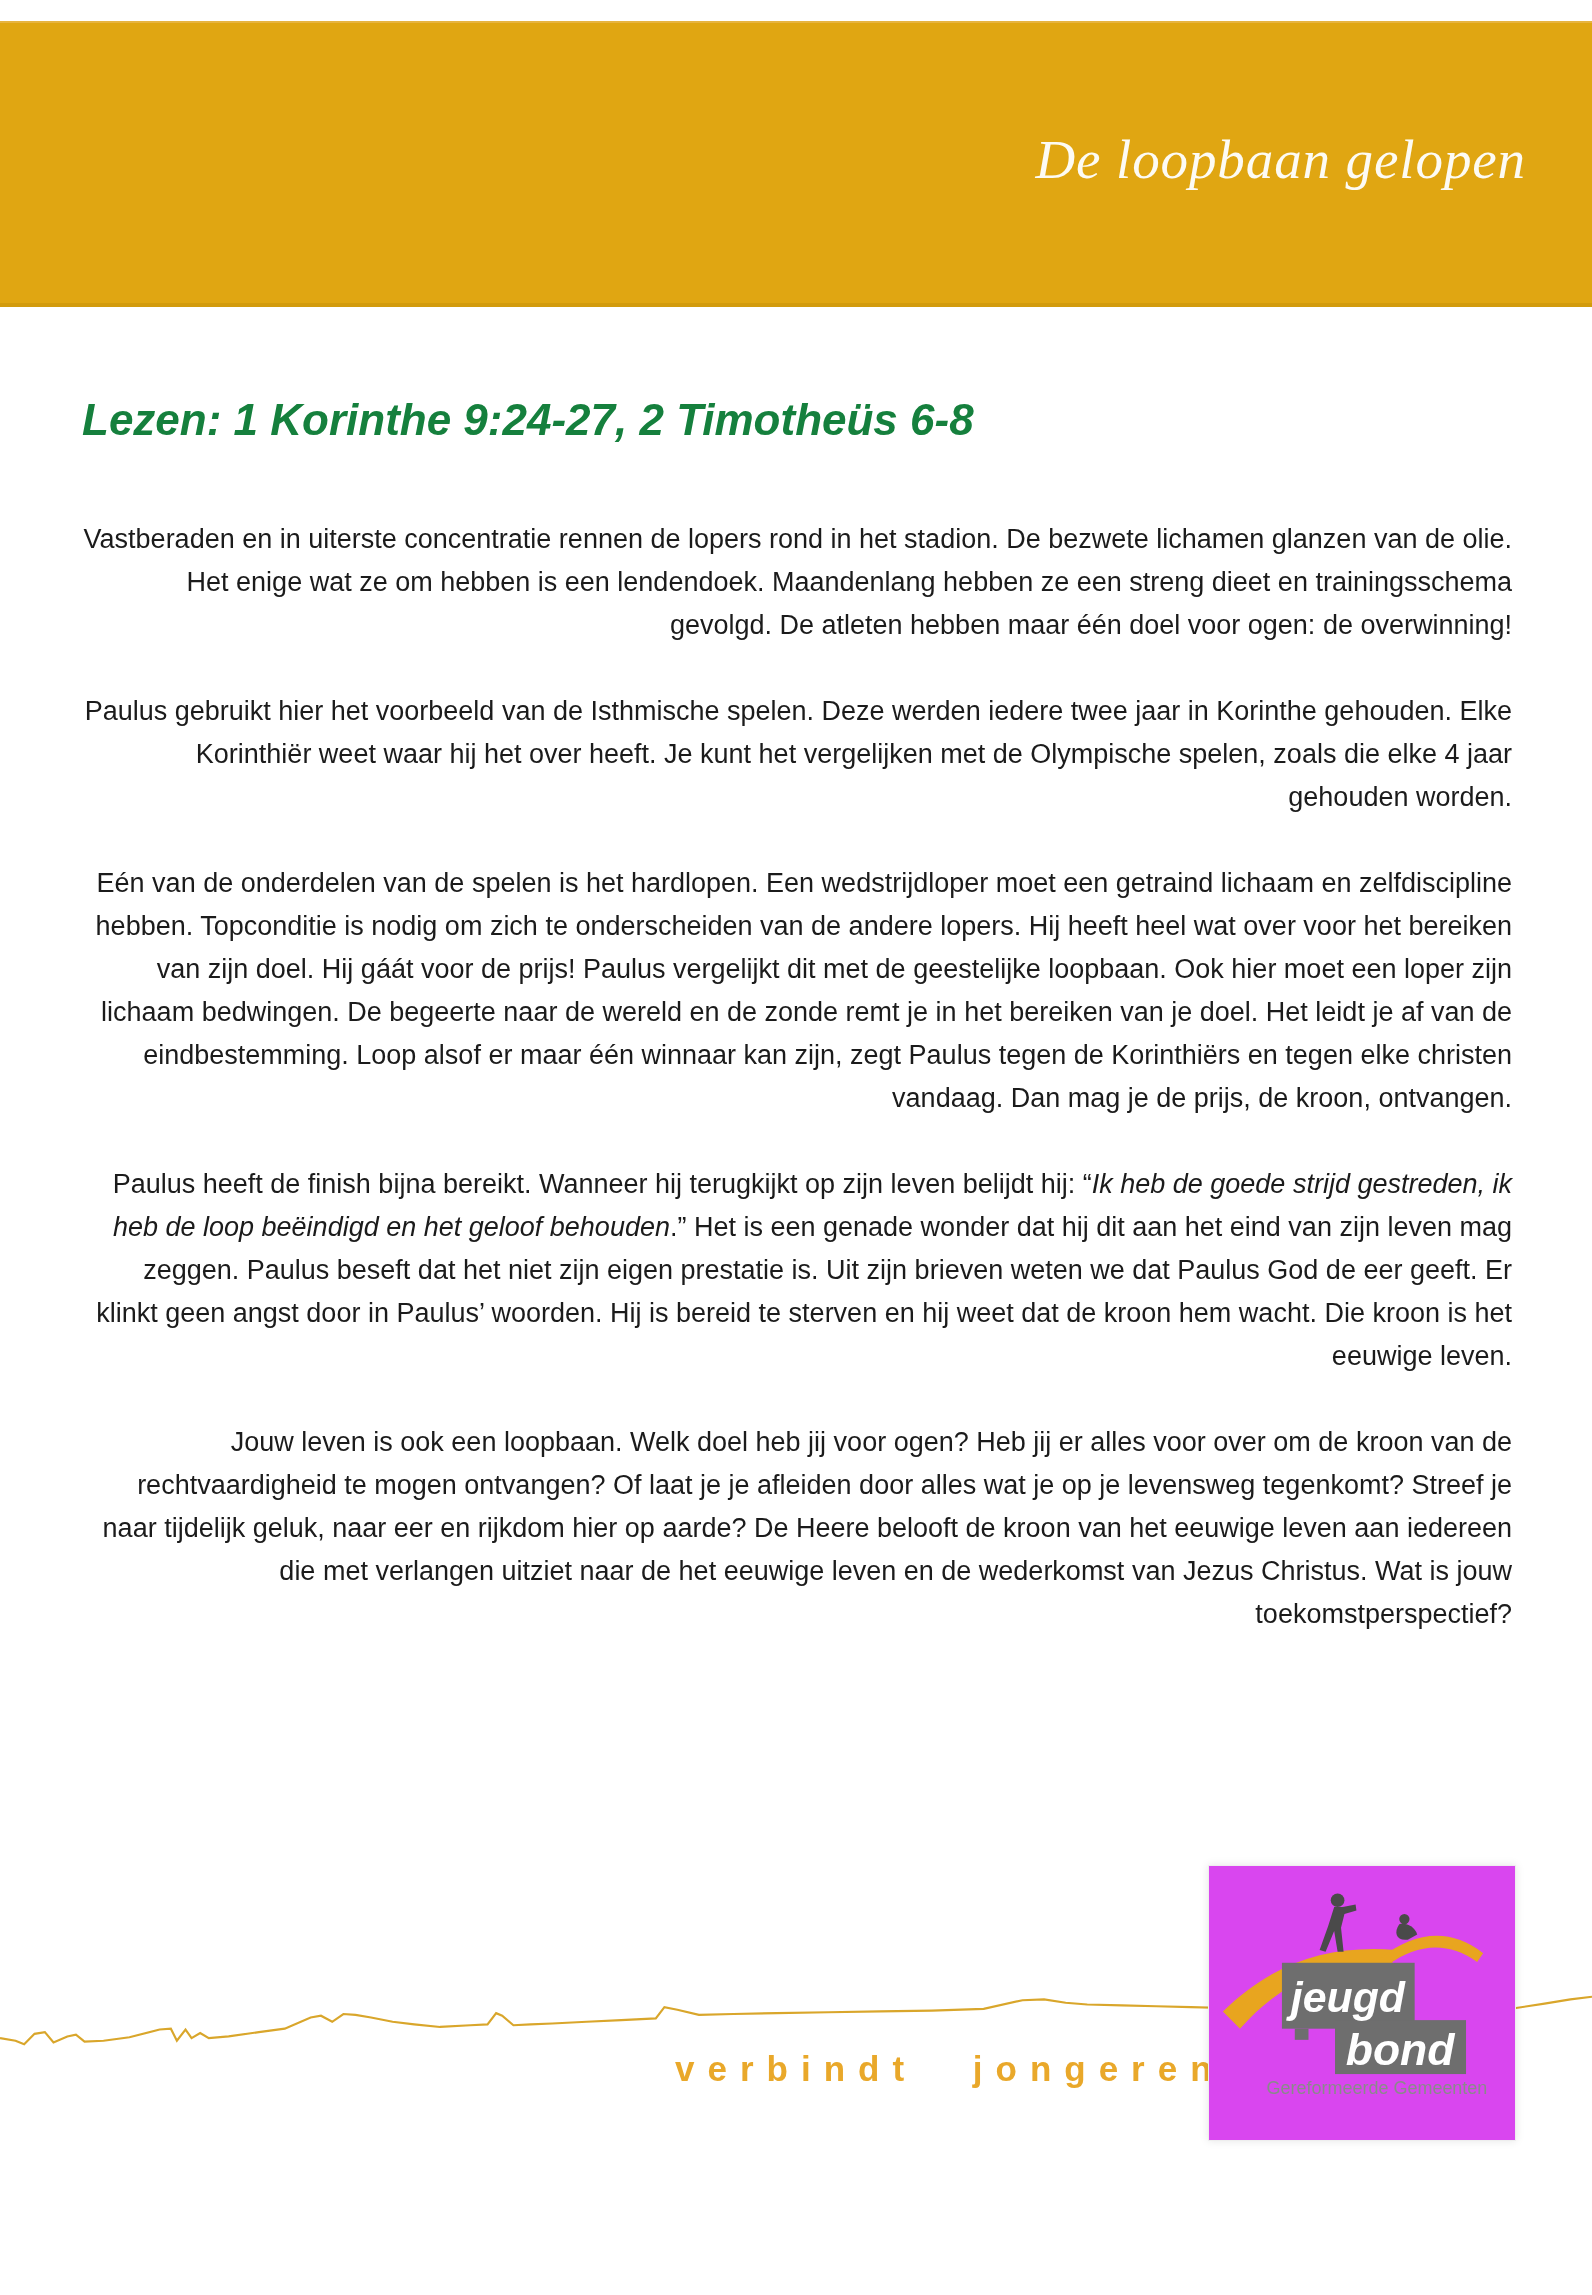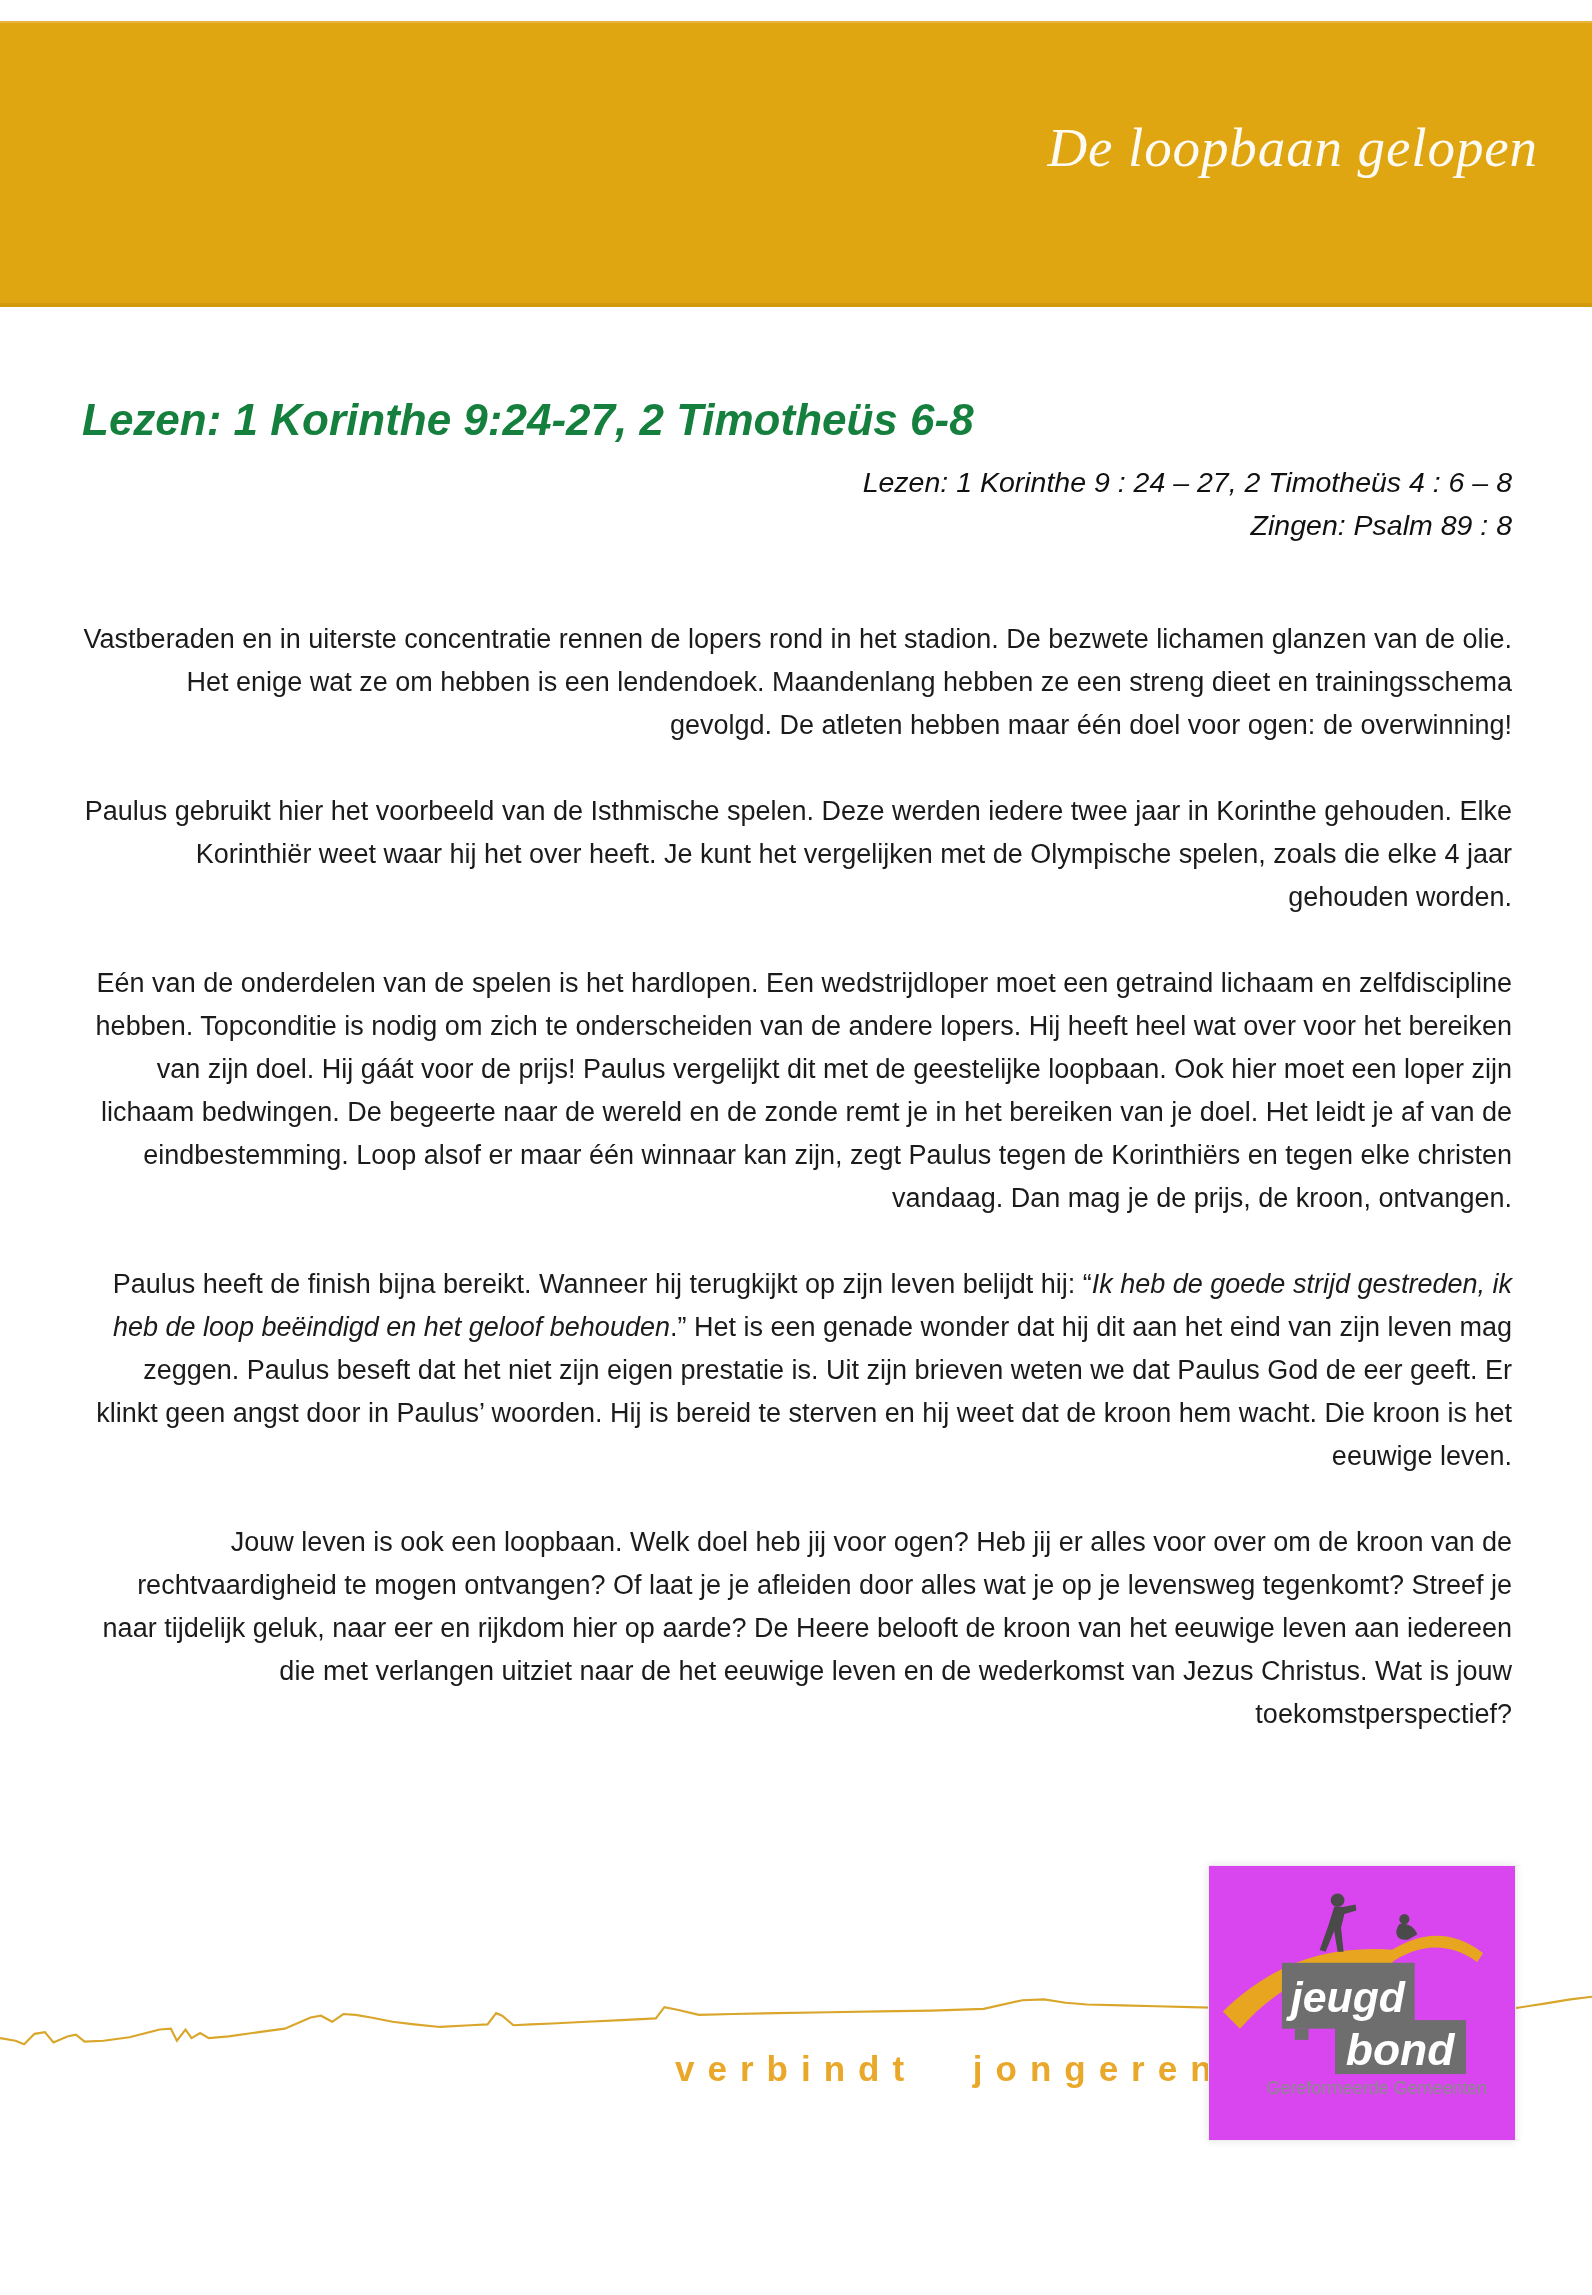--- a/index.html
+++ b/index.html
@@ -26,21 +26,21 @@
     text-align: right;
     padding: 89px 50px 0 0;
   }
   .band-title {
     font-family: "Liberation Serif", serif;
     font-style: italic;
     font-weight: normal;
     font-size: 55px;
     color: #FDFBF4;
     letter-spacing: 0.9px;
-    margin: 4px;
+    margin: 16px;
     display: inline-block;
   }
 
   
   .content {
     position: relative;
     width: 1430px;
     margin: 0 80px 0 82px;
   }
   .readings-bold {
@@ -112,24 +112,20 @@
   <div class="band">
     <h1 class="band-title">De loopbaan gelopen</h1>
   </div>
 
   <div class="content">
 
     <div class="readings-bold">
       <div>Lezen: 1 Korinthe 9:24-27, 2 Timotheüs 6-8</div>
     </div>
 
-    <div class="readings-italic">
-      <div>Lezen: 1 Korinthe 9 : 24 – 27, 2 Timotheüs 4 : 6 – 8</div>
-      <div>Zingen: Psalm 89 : 8</div>
-    </div>
 
     <div class="bodytext">
       <p>Vastberaden en in uiterste concentratie rennen de lopers rond in het stadion. De bezwete lichamen glanzen van de olie. Het enige wat ze om hebben is een lendendoek. Maandenlang hebben ze een streng dieet en trainingsschema gevolgd. De atleten hebben maar één doel voor ogen: de overwinning!</p>
       <p>Paulus gebruikt hier het voorbeeld van de Isthmische spelen. Deze werden iedere twee jaar in Korinthe gehouden. Elke Korinthiër weet waar hij het over heeft. Je kunt het vergelijken met de Olympische spelen, zoals die elke 4 jaar gehouden worden.</p>
       <p>Eén van de onderdelen van de spelen is het hardlopen. Een wedstrijdloper moet een getraind lichaam en zelfdiscipline hebben. Topconditie is nodig om zich te onderscheiden van de andere lopers. Hij heeft heel wat over voor het bereiken van zijn doel. Hij gáát voor de prijs! Paulus vergelijkt dit met de geestelijke loopbaan. Ook hier moet een loper zijn lichaam bedwingen. De begeerte naar de wereld en de zonde remt je in het bereiken van je doel. Het leidt je af van de eindbestemming. Loop alsof er maar één winnaar kan zijn, zegt Paulus tegen de Korinthiërs en tegen elke christen vandaag. Dan mag je de prijs, de kroon, ontvangen.</p>
       <p><span>Paulus heeft de finish bijna bereikt. Wanneer hij terugkijkt op zijn leven belijdt hij: “</span><span class="q-italic">Ik heb de goede strijd gestreden, ik heb de loop beëindigd en het geloof behouden</span><span>.” Het is een genade wonder dat hij dit aan het eind van zijn leven mag zeggen. Paulus beseft dat het niet zijn eigen prestatie is. Uit zijn brieven weten we dat Paulus God de eer geeft. Er klinkt geen angst door in Paulus’ woorden. Hij is bereid te sterven en hij weet dat de kroon hem wacht. Die kroon is het eeuwige leven.</span></p>
       <p>Jouw leven is ook een loopbaan. Welk doel heb jij voor ogen? Heb jij er alles voor over om de kroon van de rechtvaardigheid te mogen ontvangen? Of laat je je afleiden door alles wat je op je levensweg tegenkomt? Streef je naar tijdelijk geluk, naar eer en rijkdom hier op aarde? De Heere belooft de kroon van het eeuwige leven aan iedereen die met verlangen uitziet naar de het eeuwige leven en de wederkomst van Jezus Christus. Wat is jouw toekomstperspectief?</p>
     </div>
   </div>
 

